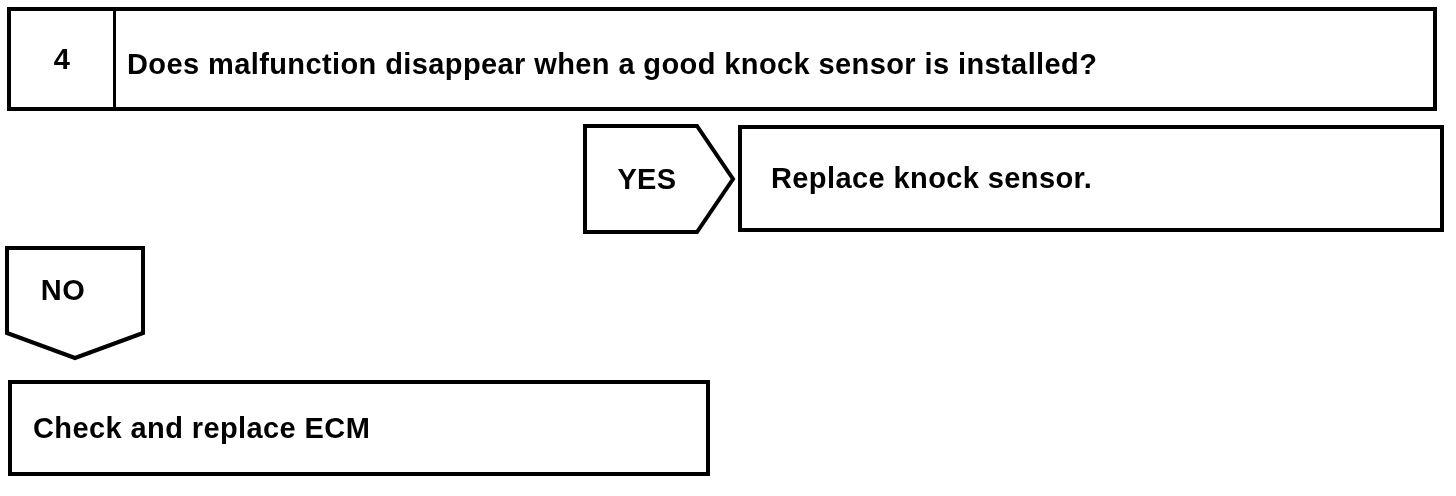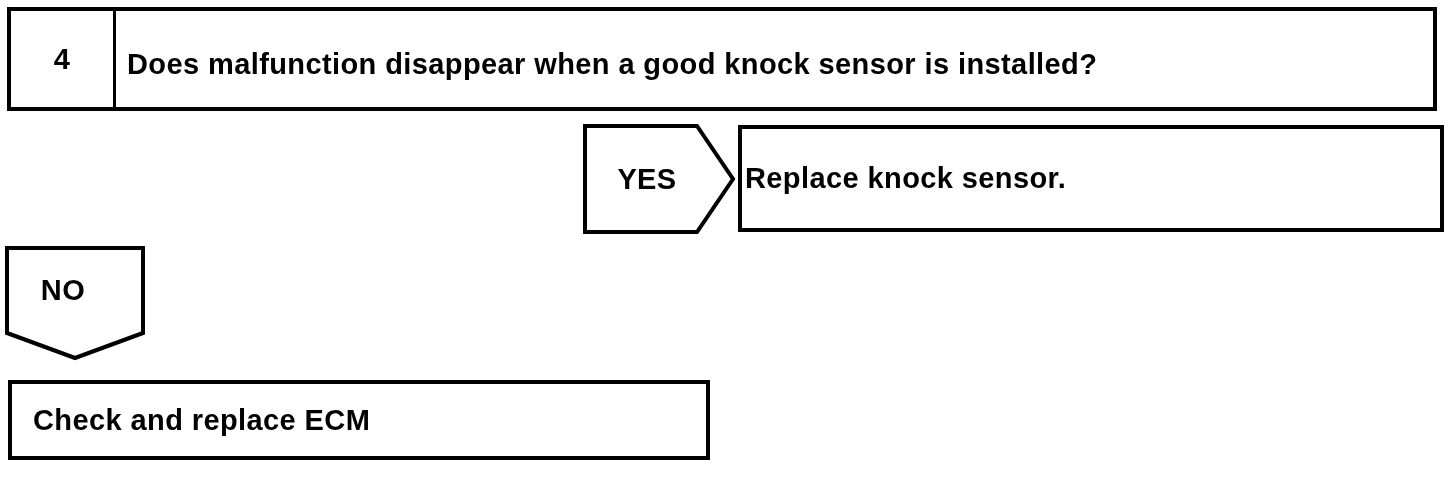--- a/index.html
+++ b/index.html
@@ -56,25 +56,25 @@
   .action-box {
     position: absolute;
     border: 4px solid var(--line);
     background: var(--bg);
     display: flex;
     align-items: center;
   }
   .action-box-yes {
     left: 738px; top: 125px;
     width: 706px; height: 107px;
-    padding-left: 3px;
+    padding-left: 29px;
   }
   .action-box-no {
     left: 8px; top: 380px;
-    width: 702px; height: 80px;
+    width: 702px; height: 96px;
     padding-left: 21px;
   }
   
   .connector { position: absolute; color: var(--line); }
   .connector svg { display: block; }
   .connector-label {
     position: absolute;
     display: flex;
     align-items: center;
     justify-content: center;

